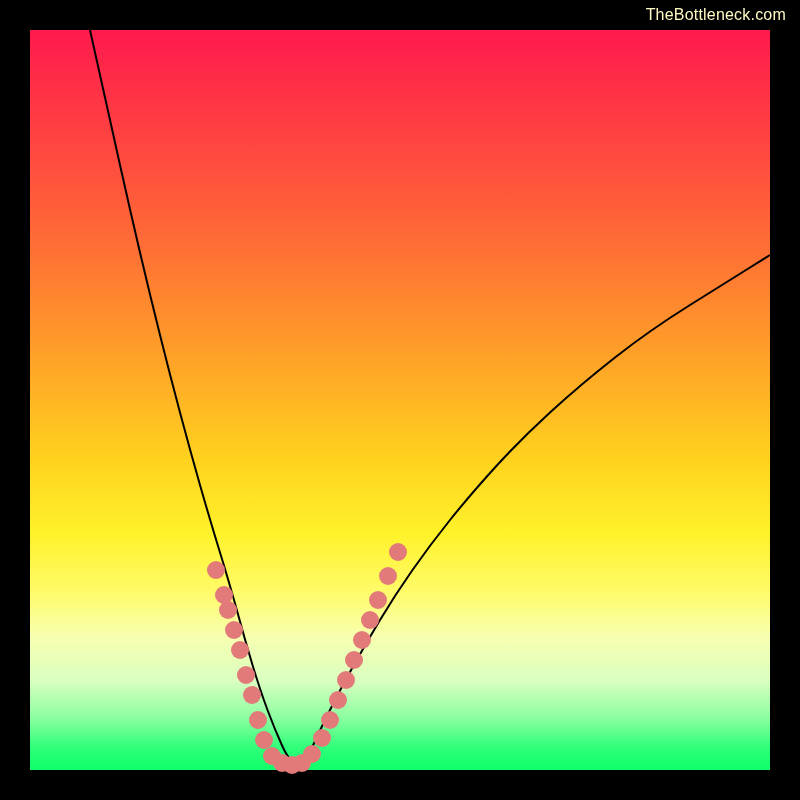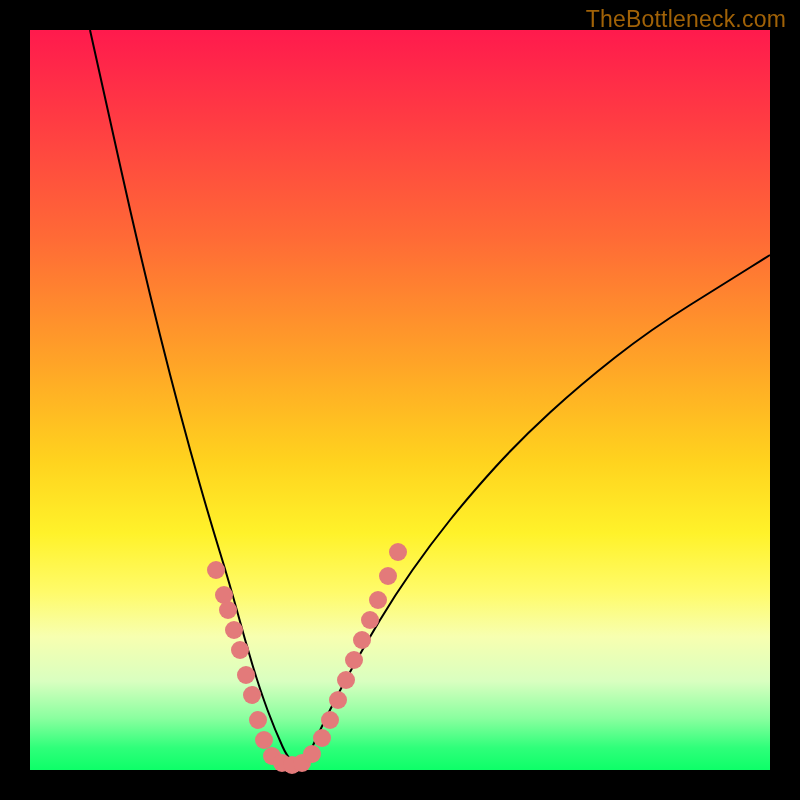--- a/index.html
+++ b/index.html
@@ -38,22 +38,22 @@
       #d9ffc0 88%,
       #8aff9f 93%,
       #2fff7a 97%,
       #0dff68 100%
     );
   }
   .watermark {
     position: absolute;
     top: 6px;
     right: 14px;
-    color: #a16207;
-    font-size: 23px;
+    color: #fef9c3;
+    font-size: 16px;
     font-weight: 500;
     letter-spacing: 0.2px;
     user-select: none;
   }
   svg.curve {
     position: absolute;
     left: 0;
     top: 0;
     width: 740px;
     height: 740px;

